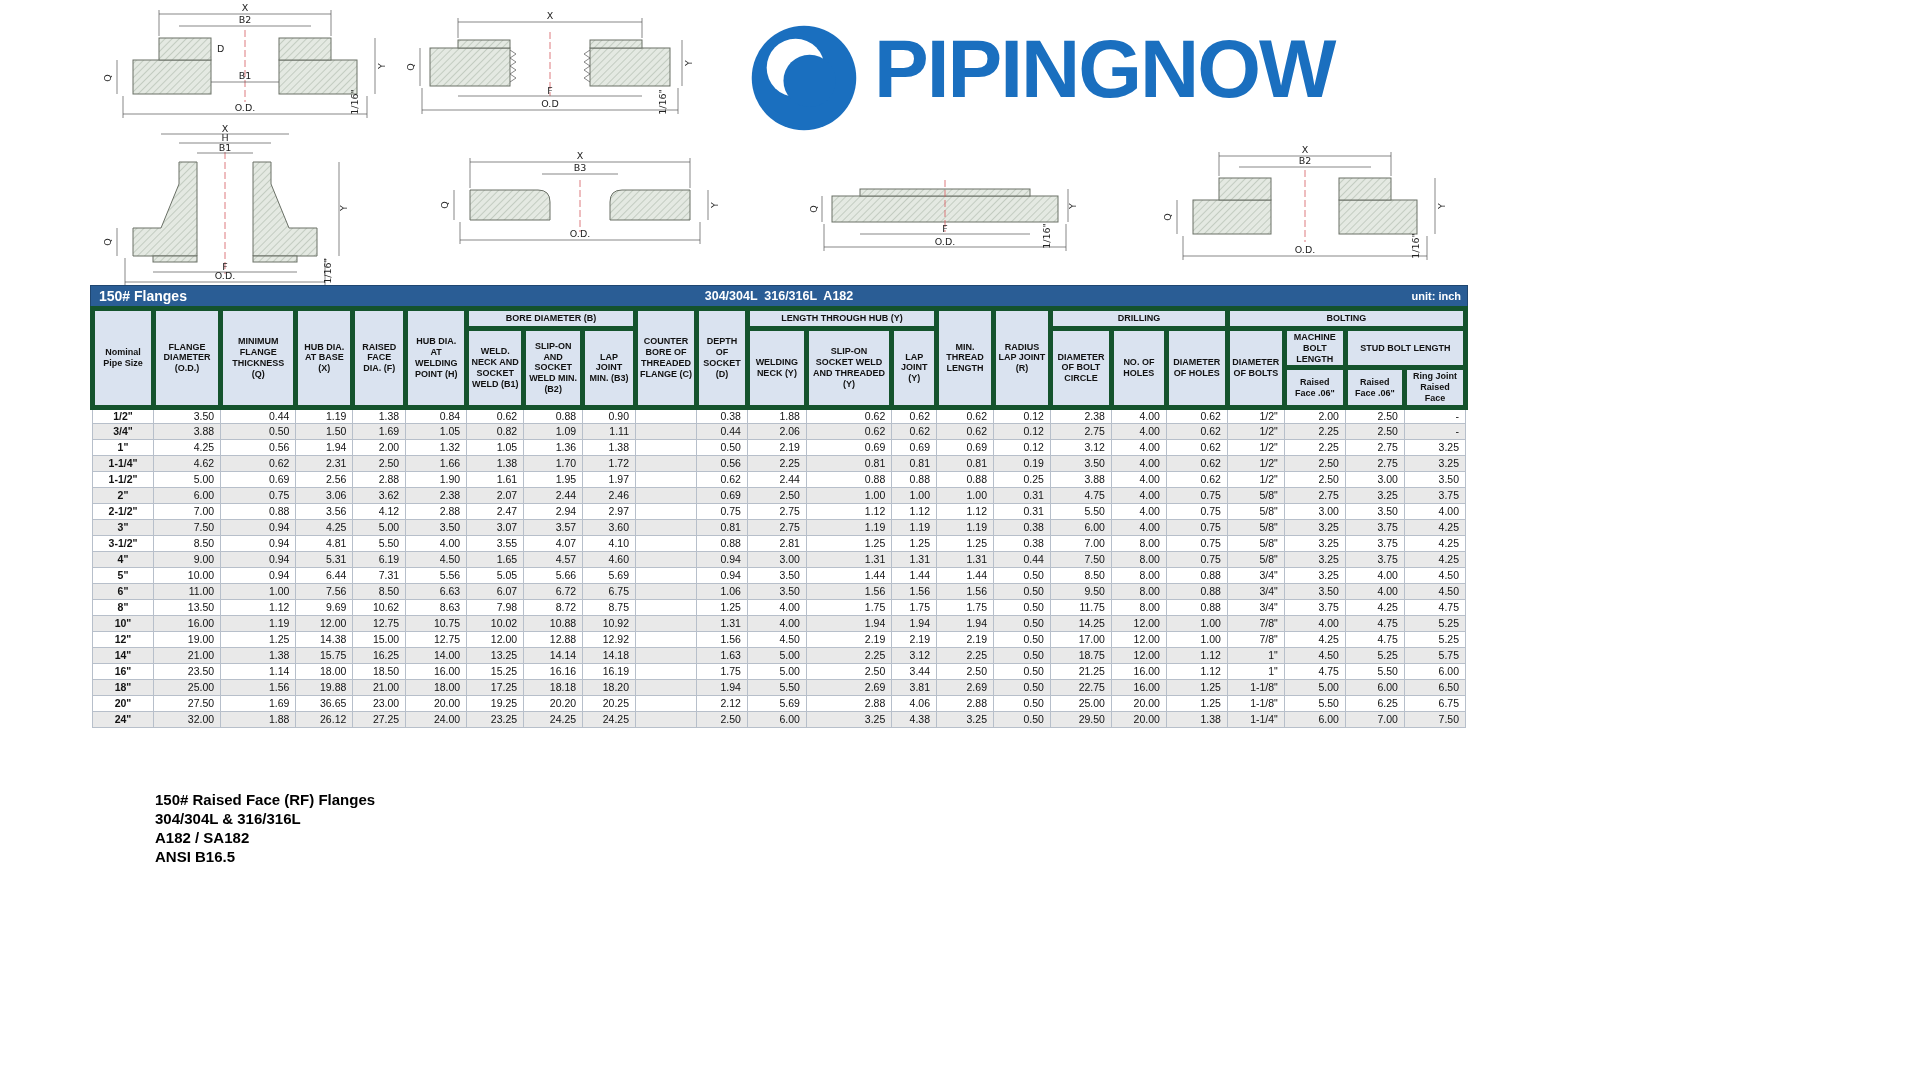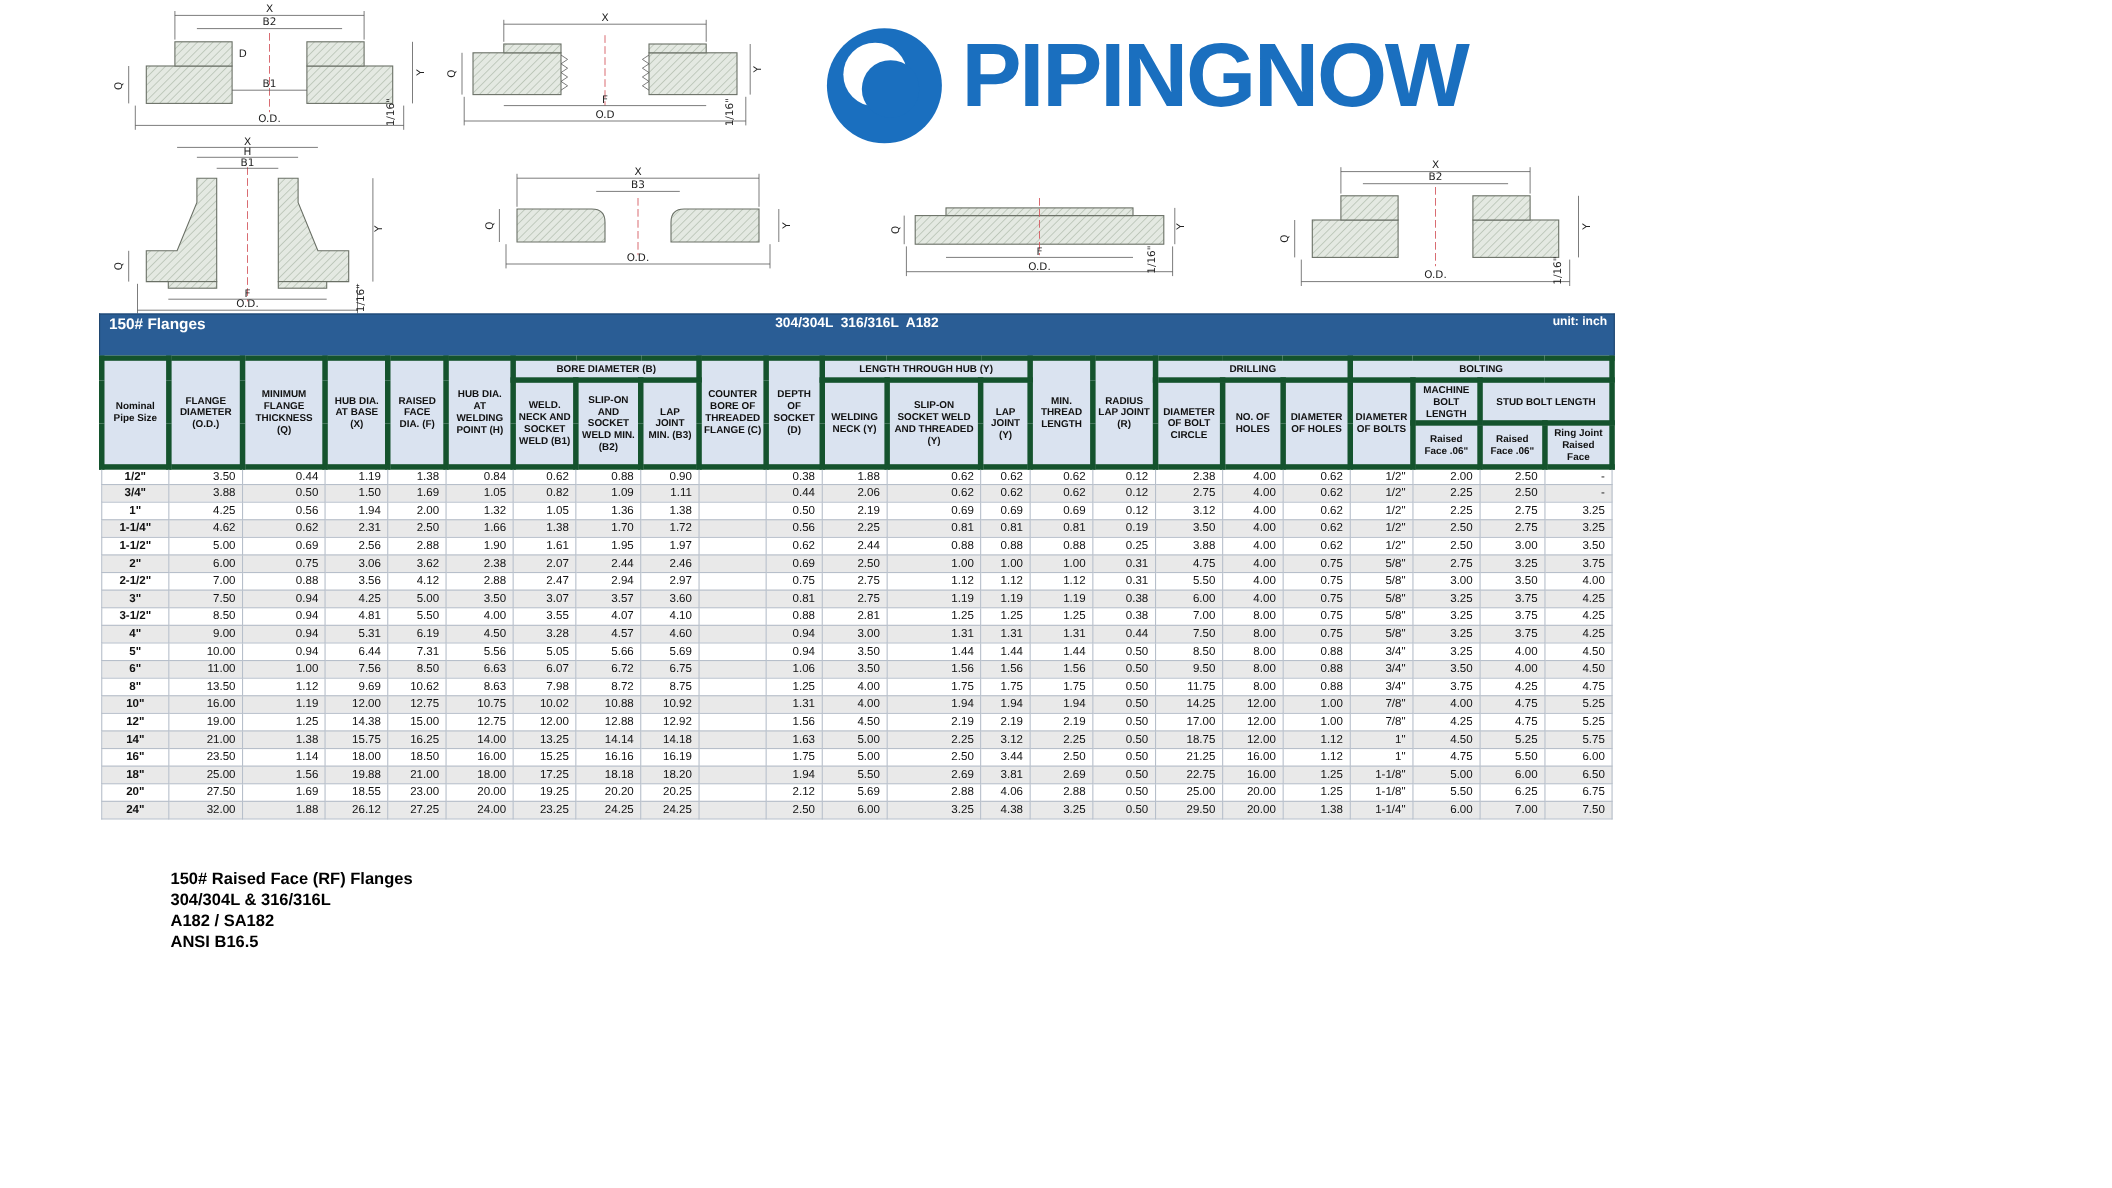--- a/index.html
+++ b/index.html
@@ -12,21 +12,21 @@
   .dim  { stroke:#555; stroke-width:0.7; fill:none; }
   .cl   { stroke:#d4585e; stroke-width:0.8; stroke-dasharray:7 3; fill:none; }
   .lbl  { font-family:"DejaVu Sans", sans-serif; font-size:9.5px; fill:#222; }
 
   
   .logo-wrap { position:absolute; left:748px; top:22px; display:flex; align-items:flex-start; }
   .logo-text { font-size:82px; font-weight:bold; color:#1a6fbf; letter-spacing:-2px; margin-left:14px; }
 
   
   .table-wrap { position:absolute; left:90px; top:285px; width:1378px; }
-  .title-bar { background:#2a5d95; color:#fff; height:38px; display:flex; 
+  .title-bar { background:#2a5d95; color:#fff; height:21px; display:flex; align-items:center;
                position:relative; border:1px solid #1f4670; border-bottom:none; }
   .title-left   { font-weight:bold; font-size:14px; padding-left:8px; }
   .title-center { position:absolute; left:50%; transform:translateX(-50%);
                   font-weight:bold; font-size:12.5px; white-space:pre; }
   .title-right  { margin-left:auto; font-size:11px; font-weight:bold; padding-right:6px; }
 
   table { border-collapse:collapse; width:100%; table-layout:fixed; border:1px solid #7a8794; }
   th { background:#dae3f0; font-size:9px; font-weight:bold; border:5px solid #14532d;
        padding:1px 2px; text-align:center; vertical-align:middle; line-height:1.2; color:#111; }
   thead tr.h1 th { height:20px; }
@@ -513,21 +513,21 @@
           <td>3.75</td>
           <td>4.25</td>
         </tr>
         <tr class="alt">
           <td class="size-col">4"</td>
           <td>9.00</td>
           <td>0.94</td>
           <td>5.31</td>
           <td>6.19</td>
           <td>4.50</td>
-          <td>3.28</td>
+          <td>1.65</td>
           <td>4.57</td>
           <td>4.60</td>
           <td></td>
           <td>0.94</td>
           <td>3.00</td>
           <td>1.31</td>
           <td>1.31</td>
           <td>1.31</td>
           <td>0.44</td>
           <td>7.50</td>
@@ -735,21 +735,21 @@
           <td>1.25</td>
           <td>1-1/8"</td>
           <td>5.00</td>
           <td>6.00</td>
           <td>6.50</td>
         </tr>
         <tr>
           <td class="size-col">20"</td>
           <td>27.50</td>
           <td>1.69</td>
-          <td>18.55</td>
+          <td>36.65</td>
           <td>23.00</td>
           <td>20.00</td>
           <td>19.25</td>
           <td>20.20</td>
           <td>20.25</td>
           <td></td>
           <td>2.12</td>
           <td>5.69</td>
           <td>2.88</td>
           <td>4.06</td>

